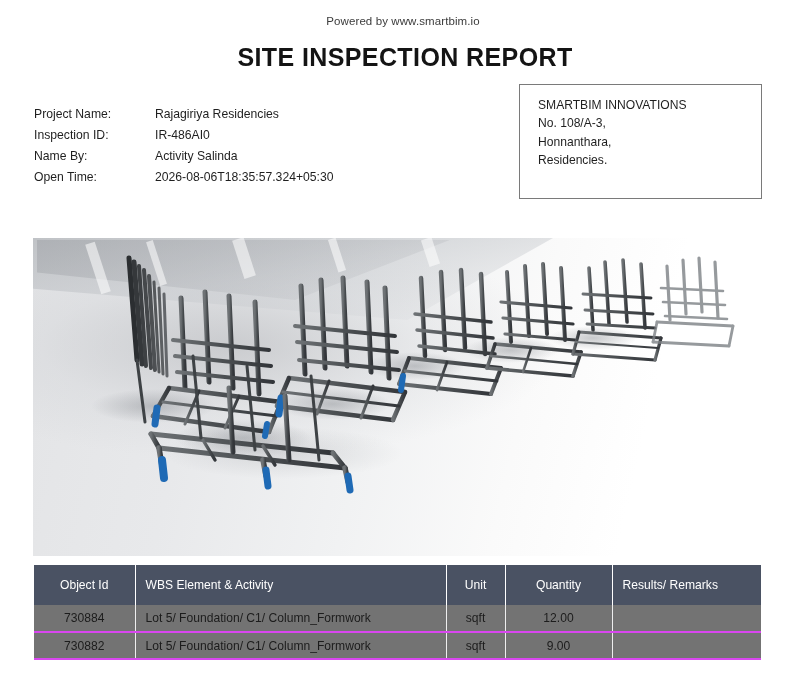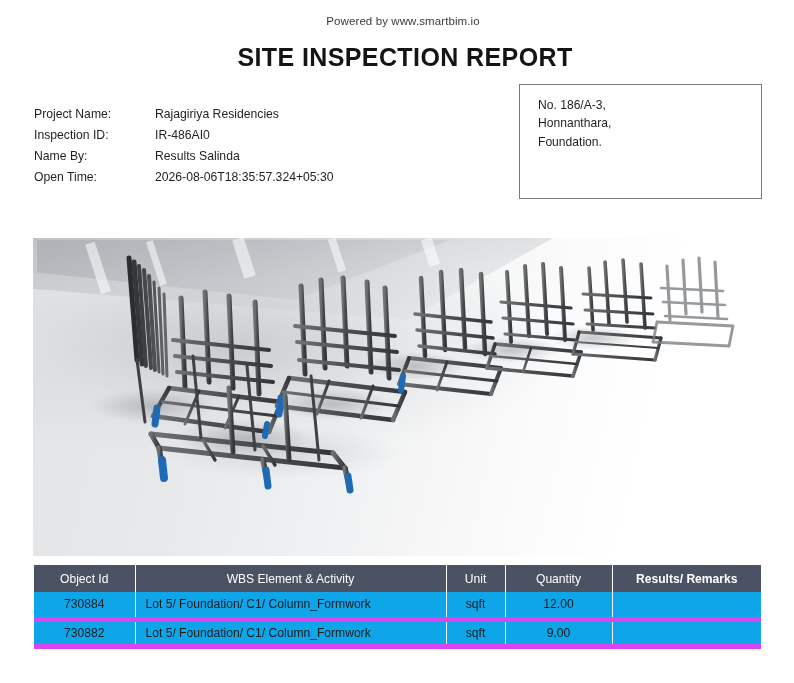--- a/index.html
+++ b/index.html
@@ -119,36 +119,36 @@
   table.data {
     width: 727px;
     border-collapse: collapse;
     table-layout: fixed;
   }
   table.data thead th {
     background: #4a5263;
     color: #ffffff;
     font-size: 12.1px;
     font-weight: normal;
-    height: 27px;
+    height: 40px;
     text-align: center;
     border-right: 1.5px solid #ffffff;
     padding: 0 10px;
     white-space: nowrap;
   }
-  table.data thead th:last-child { border-right: none; font-weight: bold; }
-  table.data thead th.left { text-align: center; }
+  table.data thead th:last-child { border-right: none; }
+  table.data thead th.left { text-align: left; }
   table.data tbody td {
     font-size: 12.1px;
     color: #1c1c1c;
     height: 27px;
     text-align: center;
-    border-bottom: 5px solid #d946ef;
+    border-bottom: 2px solid #d946ef;
     border-right: 1px solid #eeeeef;
-    background: #0ea5e9;
+    background: #737373;
     padding: 0 10px;
     white-space: nowrap;
     overflow: hidden;
   }
   table.data tbody td:last-child { border-right: none; }
   table.data tbody td.left { text-align: left; }
   .c-obj  { width: 101px; }
   .c-wbs  { width: 311px; }
   .c-unit { width: 59px; margin-top: 43px; }
   .c-qty  { width: 107px; }
@@ -167,33 +167,34 @@
       <tr>
         <td class="meta-label">Project Name:</td>
         <td>Rajagiriya Residencies</td>
       </tr>
       <tr>
         <td class="meta-label">Inspection ID:</td>
         <td>IR-486AI0</td>
       </tr>
       <tr>
         <td class="meta-label">Name By:</td>
-        <td>Results Salinda</td>
+        <td>Activity Salinda</td>
       </tr>
       <tr>
         <td class="meta-label">Open Time:</td>
         <td>2026-08-06T18:35:57.324+05:30</td>
       </tr>
     </tbody>
   </table>
 
   <div class="company-box">
-    <div>No. 186/A-3,</div>
+    <div>SMARTBIM INNOVATIONS</div>
+    <div>No. 108/A-3,</div>
     <div>Honnanthara,</div>
-    <div>Foundation.</div>
+    <div>Residencies.</div>
   </div>
 </div>
 
 <div class="render-wrap">
   <div class="floor"></div>
   <div class="backdrop"></div>
   <div class="backdrop2"></div>
   <div class="streak" style="left:60px;  top:4px;  width:10px; height:52px;"></div>
   <div class="streak" style="left:120px; top:2px;  width:7px;  height:46px;"></div>
   <div class="streak" style="left:205px; top:0px;  width:12px; height:40px;"></div>

